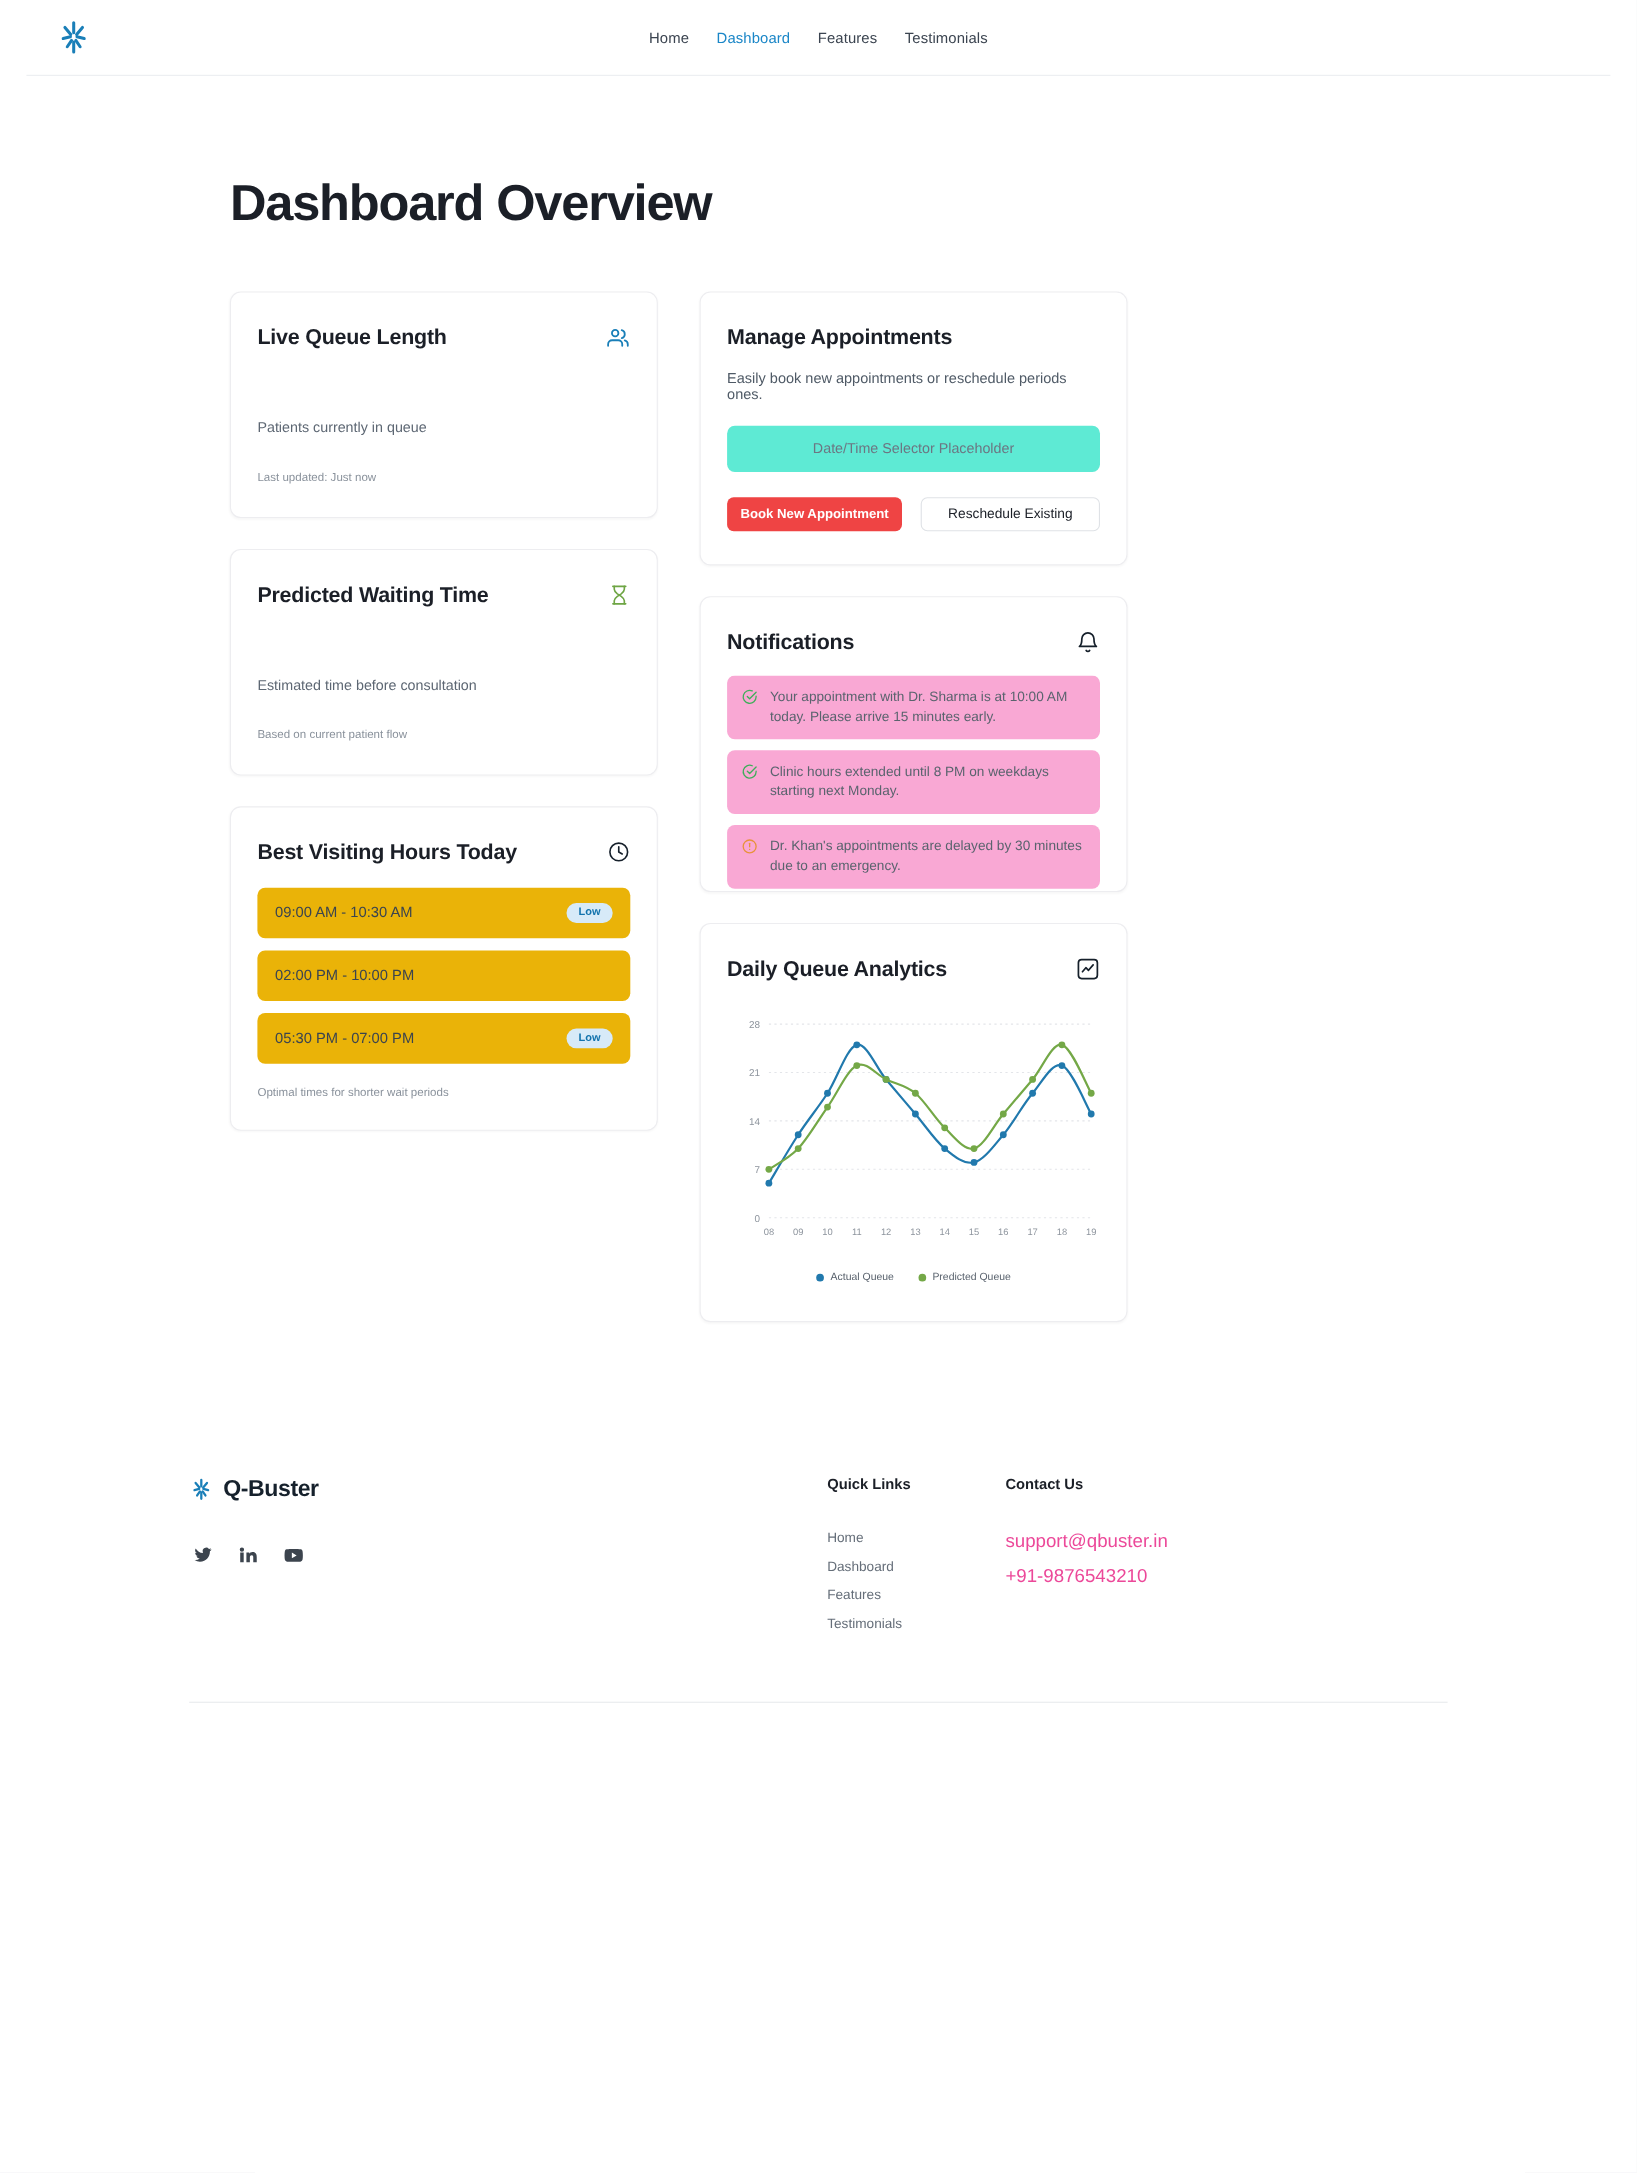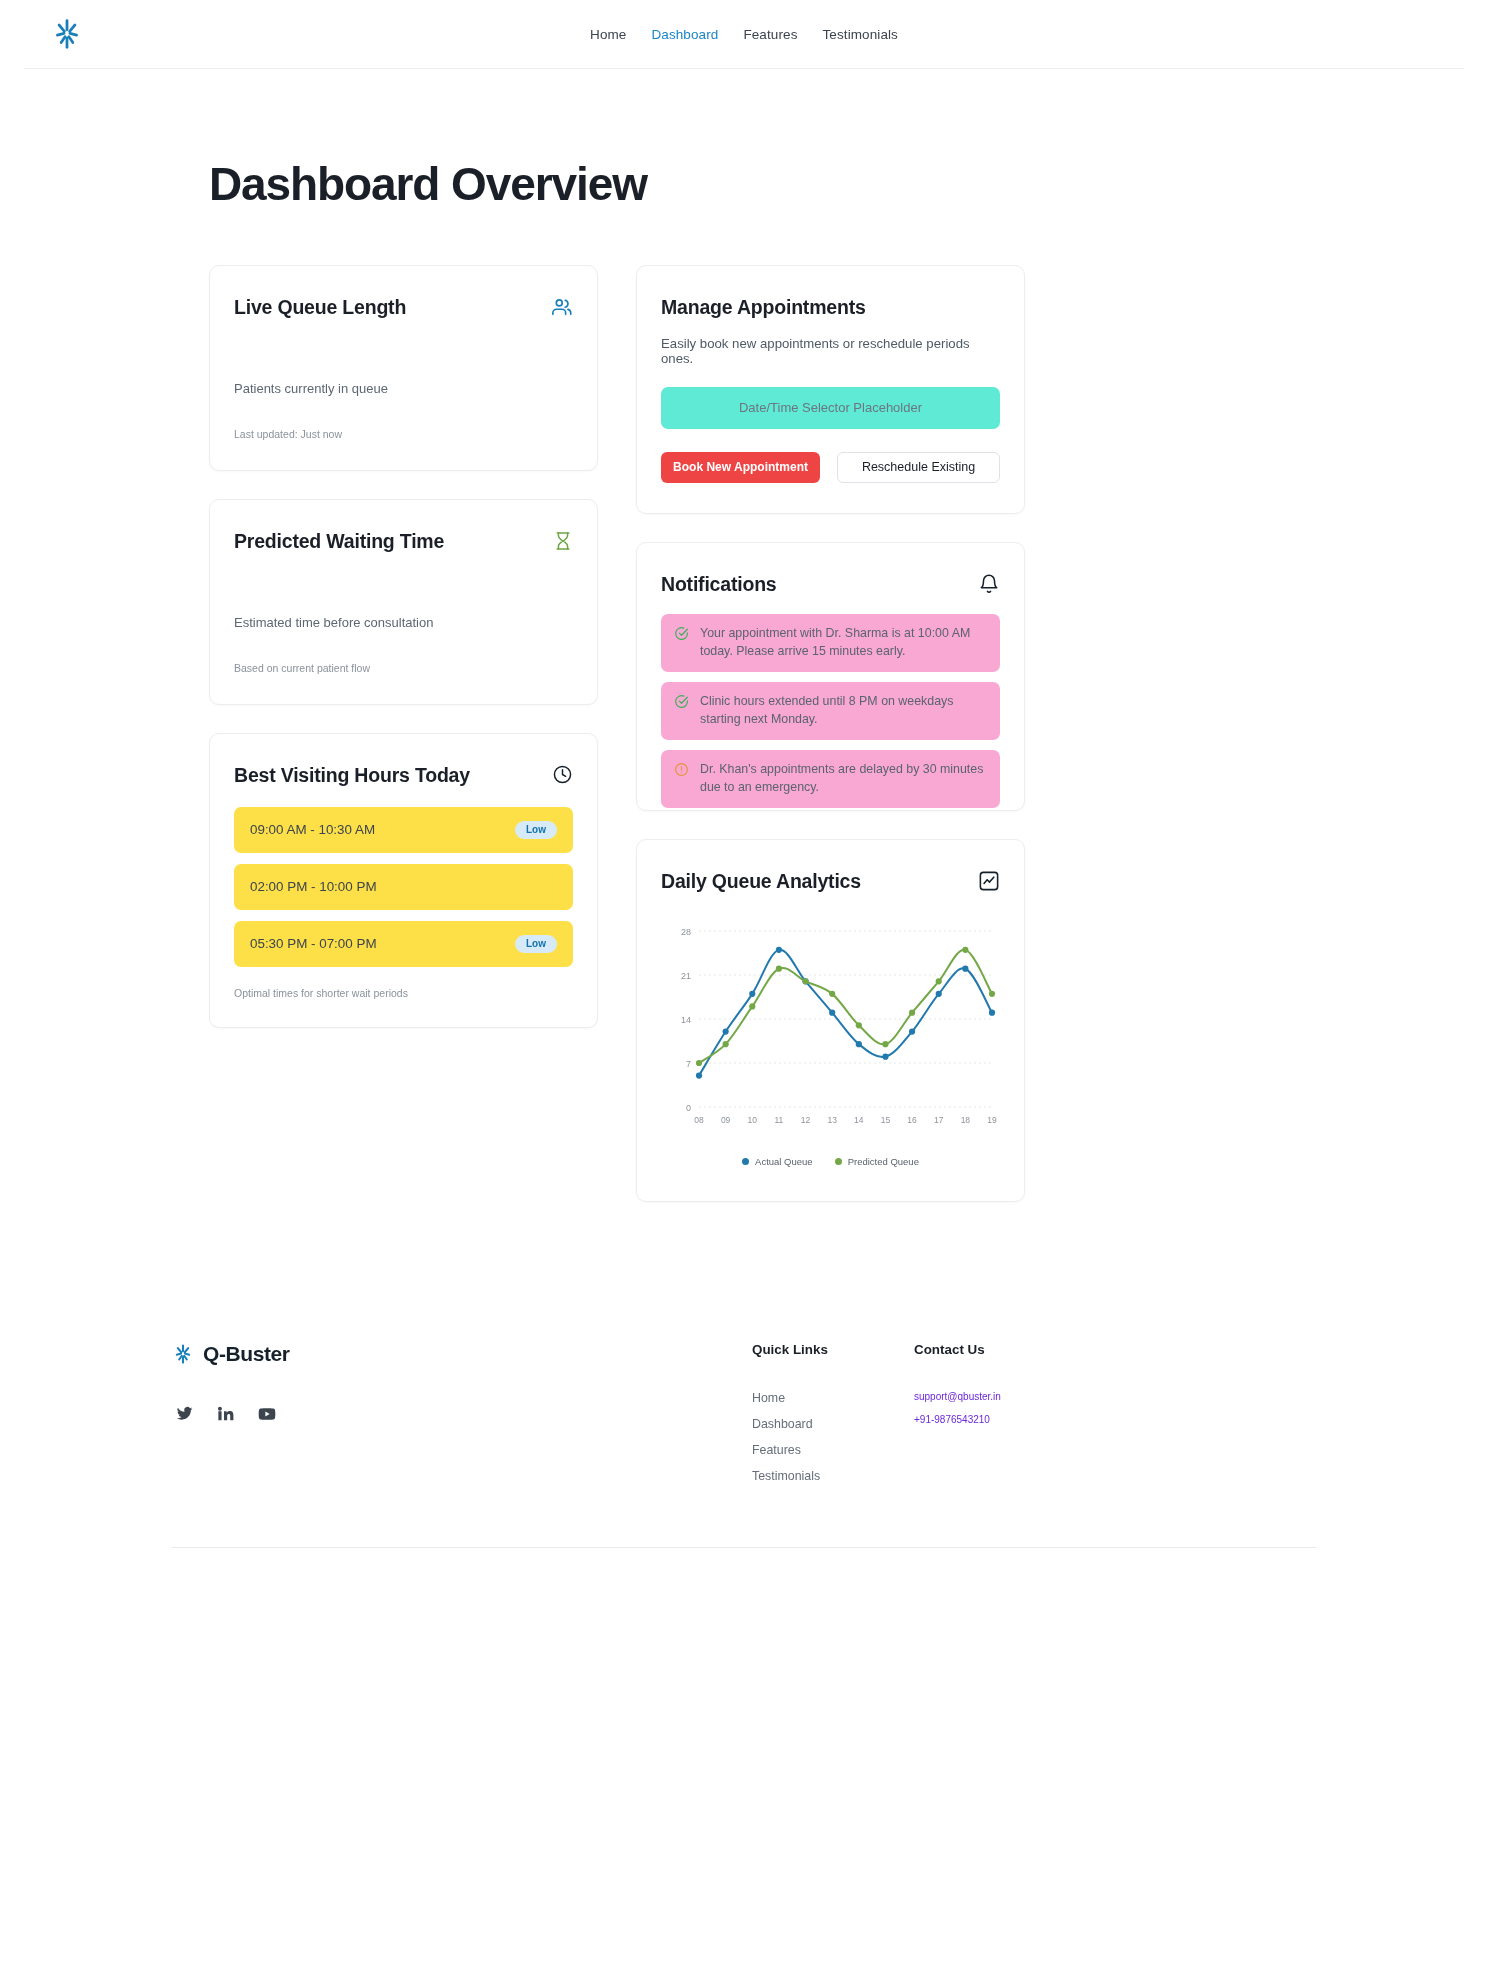--- a/index.html
+++ b/index.html
@@ -181,21 +181,21 @@
   .notif-text {
     font-size: 12.4px;
     line-height: 1.45;
     color: #5a636e;
   }
   .notif-ic { flex: none; line-height: 0; padding-top: 1px; }
 
   
   .slots { padding: 0 24px 0 24px; margin-top: 20px; }
   .slot {
-    background: #fde047;
+    background: #eab308;
     border-radius: 7px;
     height: 46px;
     padding: 0 16px;
     display: flex;
     align-items: center;
     justify-content: space-between;
   }
   .slot + .slot { margin-top: 11px; }
   .slot-time { font-size: 13.4px; color: #3b444f; }
   .badge {
@@ -256,22 +256,22 @@
   }
   .footer-link {
     font-size: 12.4px;
     color: #656e79;
     display: block;
     margin-bottom: 12px;
     text-decoration: none;
     cursor: pointer;
   }
   .footer-info {
-    font-size: 10px;
-    color: #6d28d9;
+    font-size: 17px;
+    color: #ec4899;
     margin-bottom: 12px;
   }
   .footer-rule {
     margin: 52px 0 0 0;
     height: 1px;
     background: #e8eaed;
   }
 </style>
 </head>
 <body>

